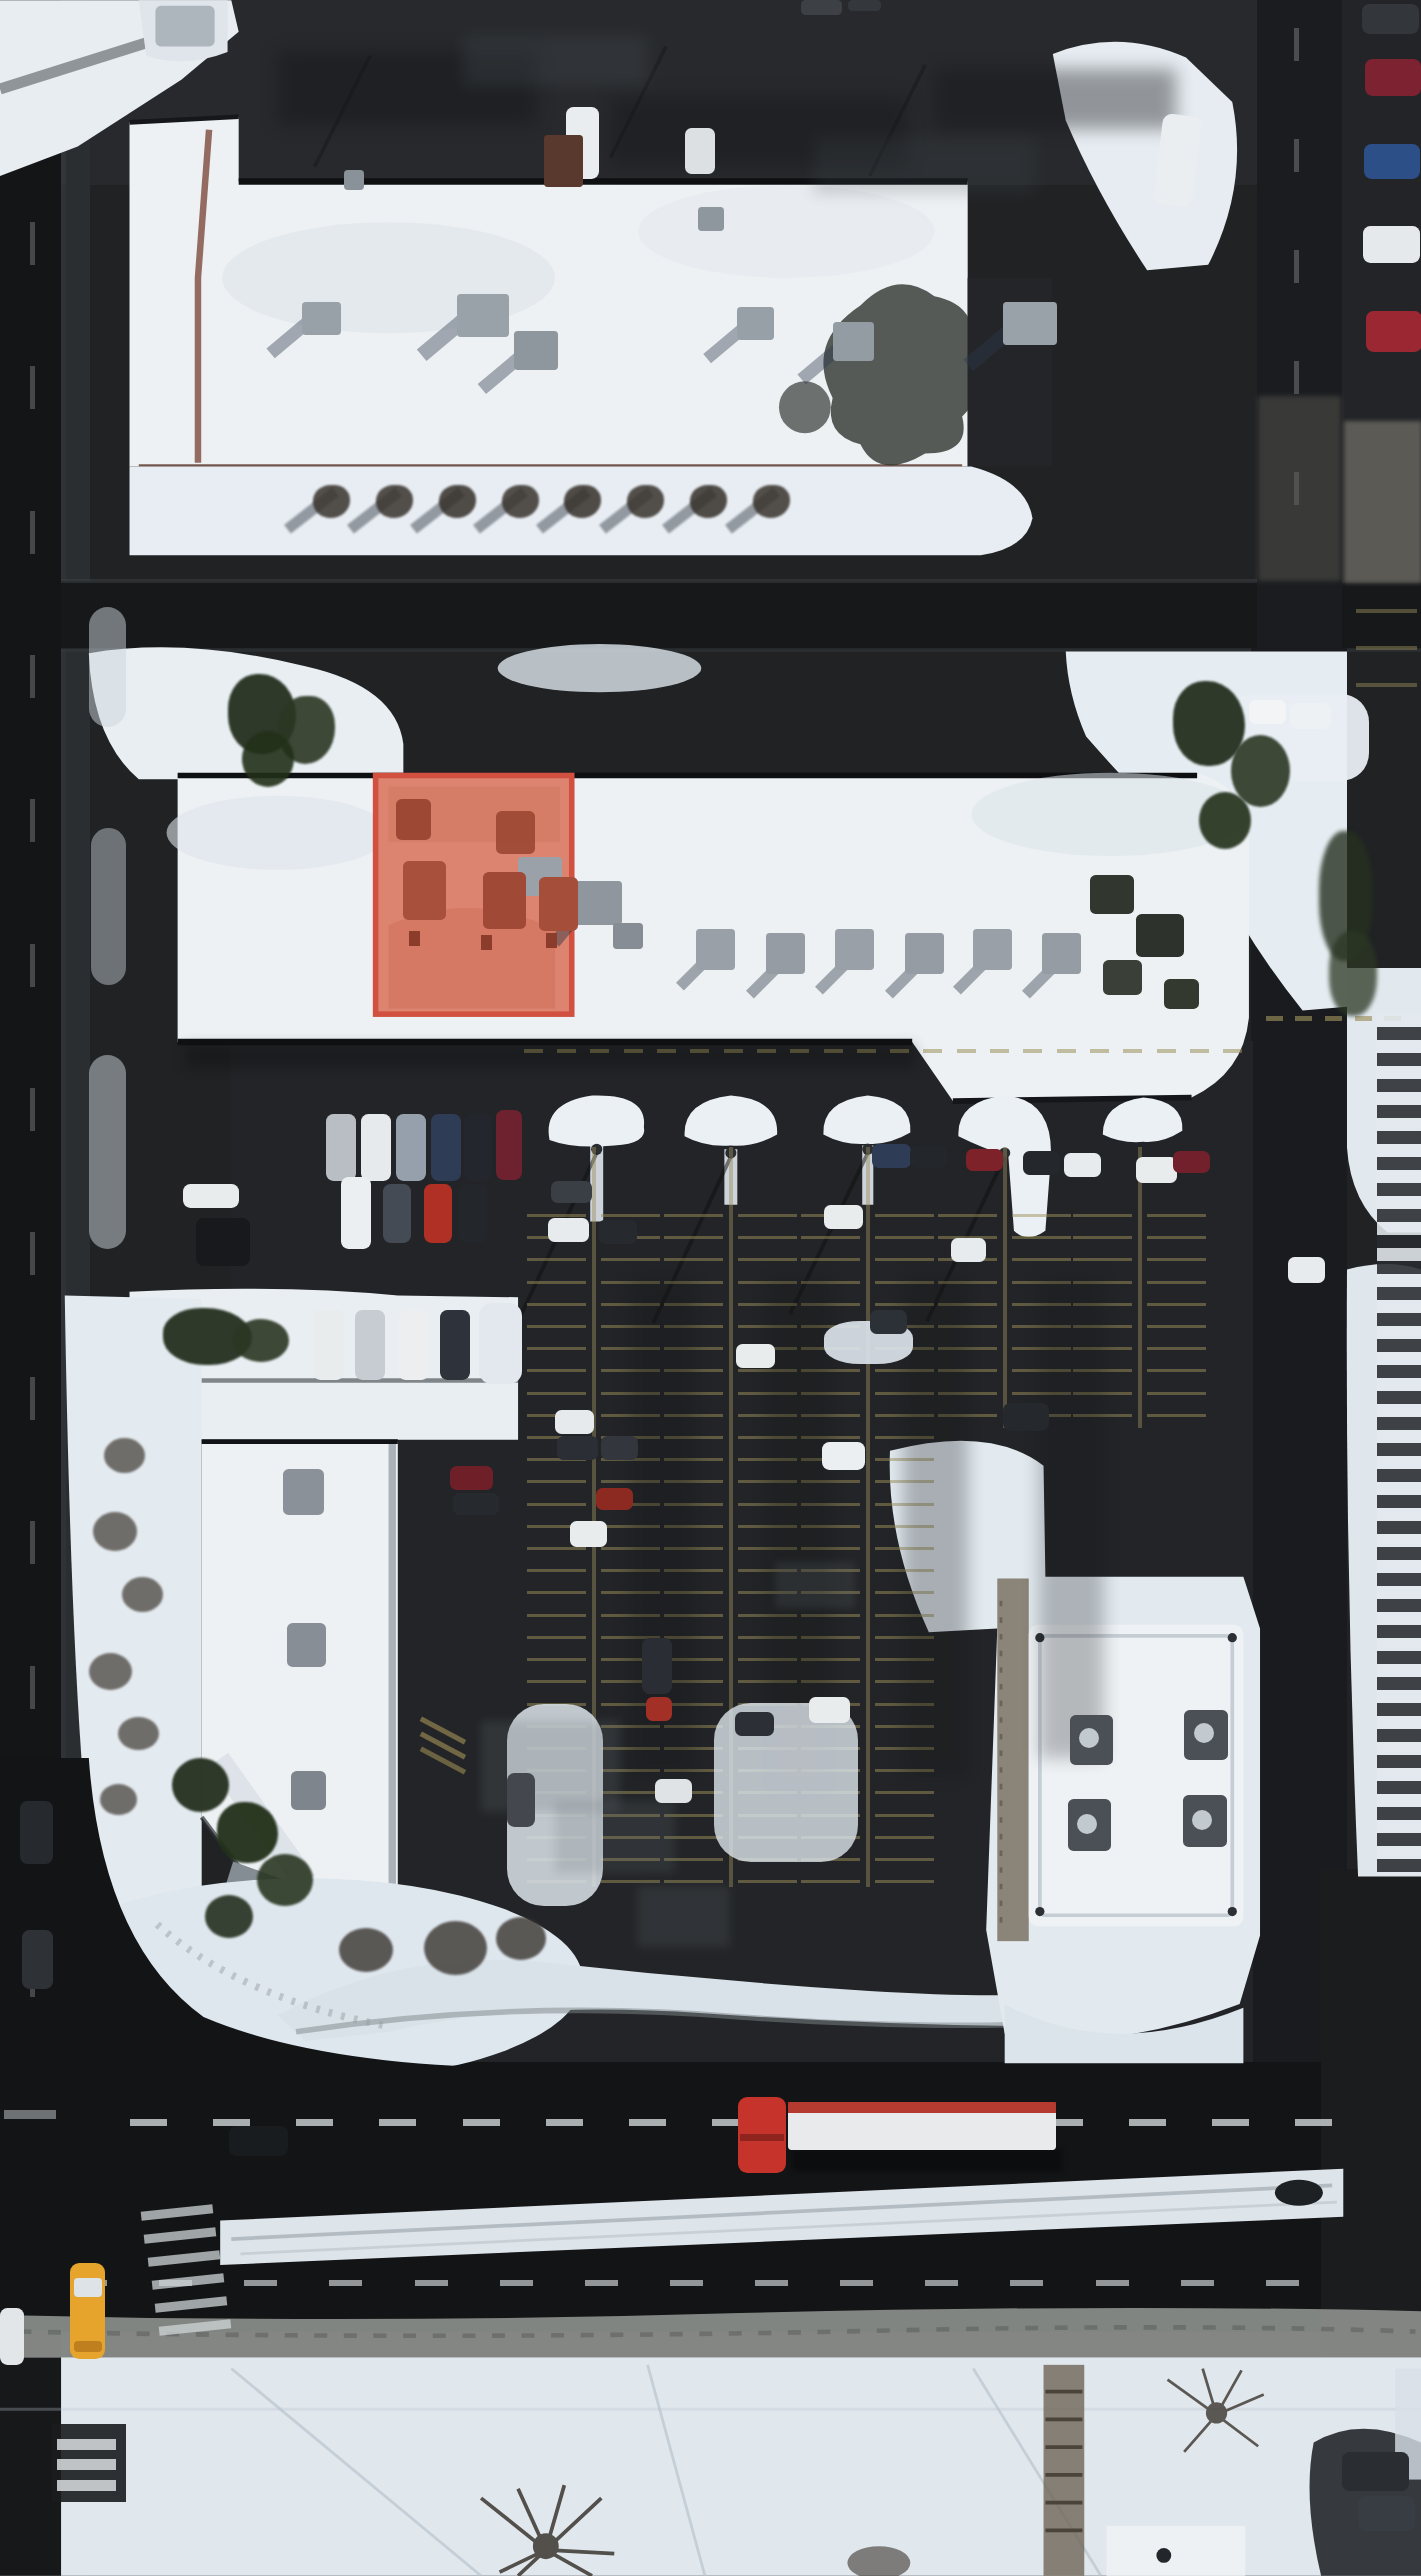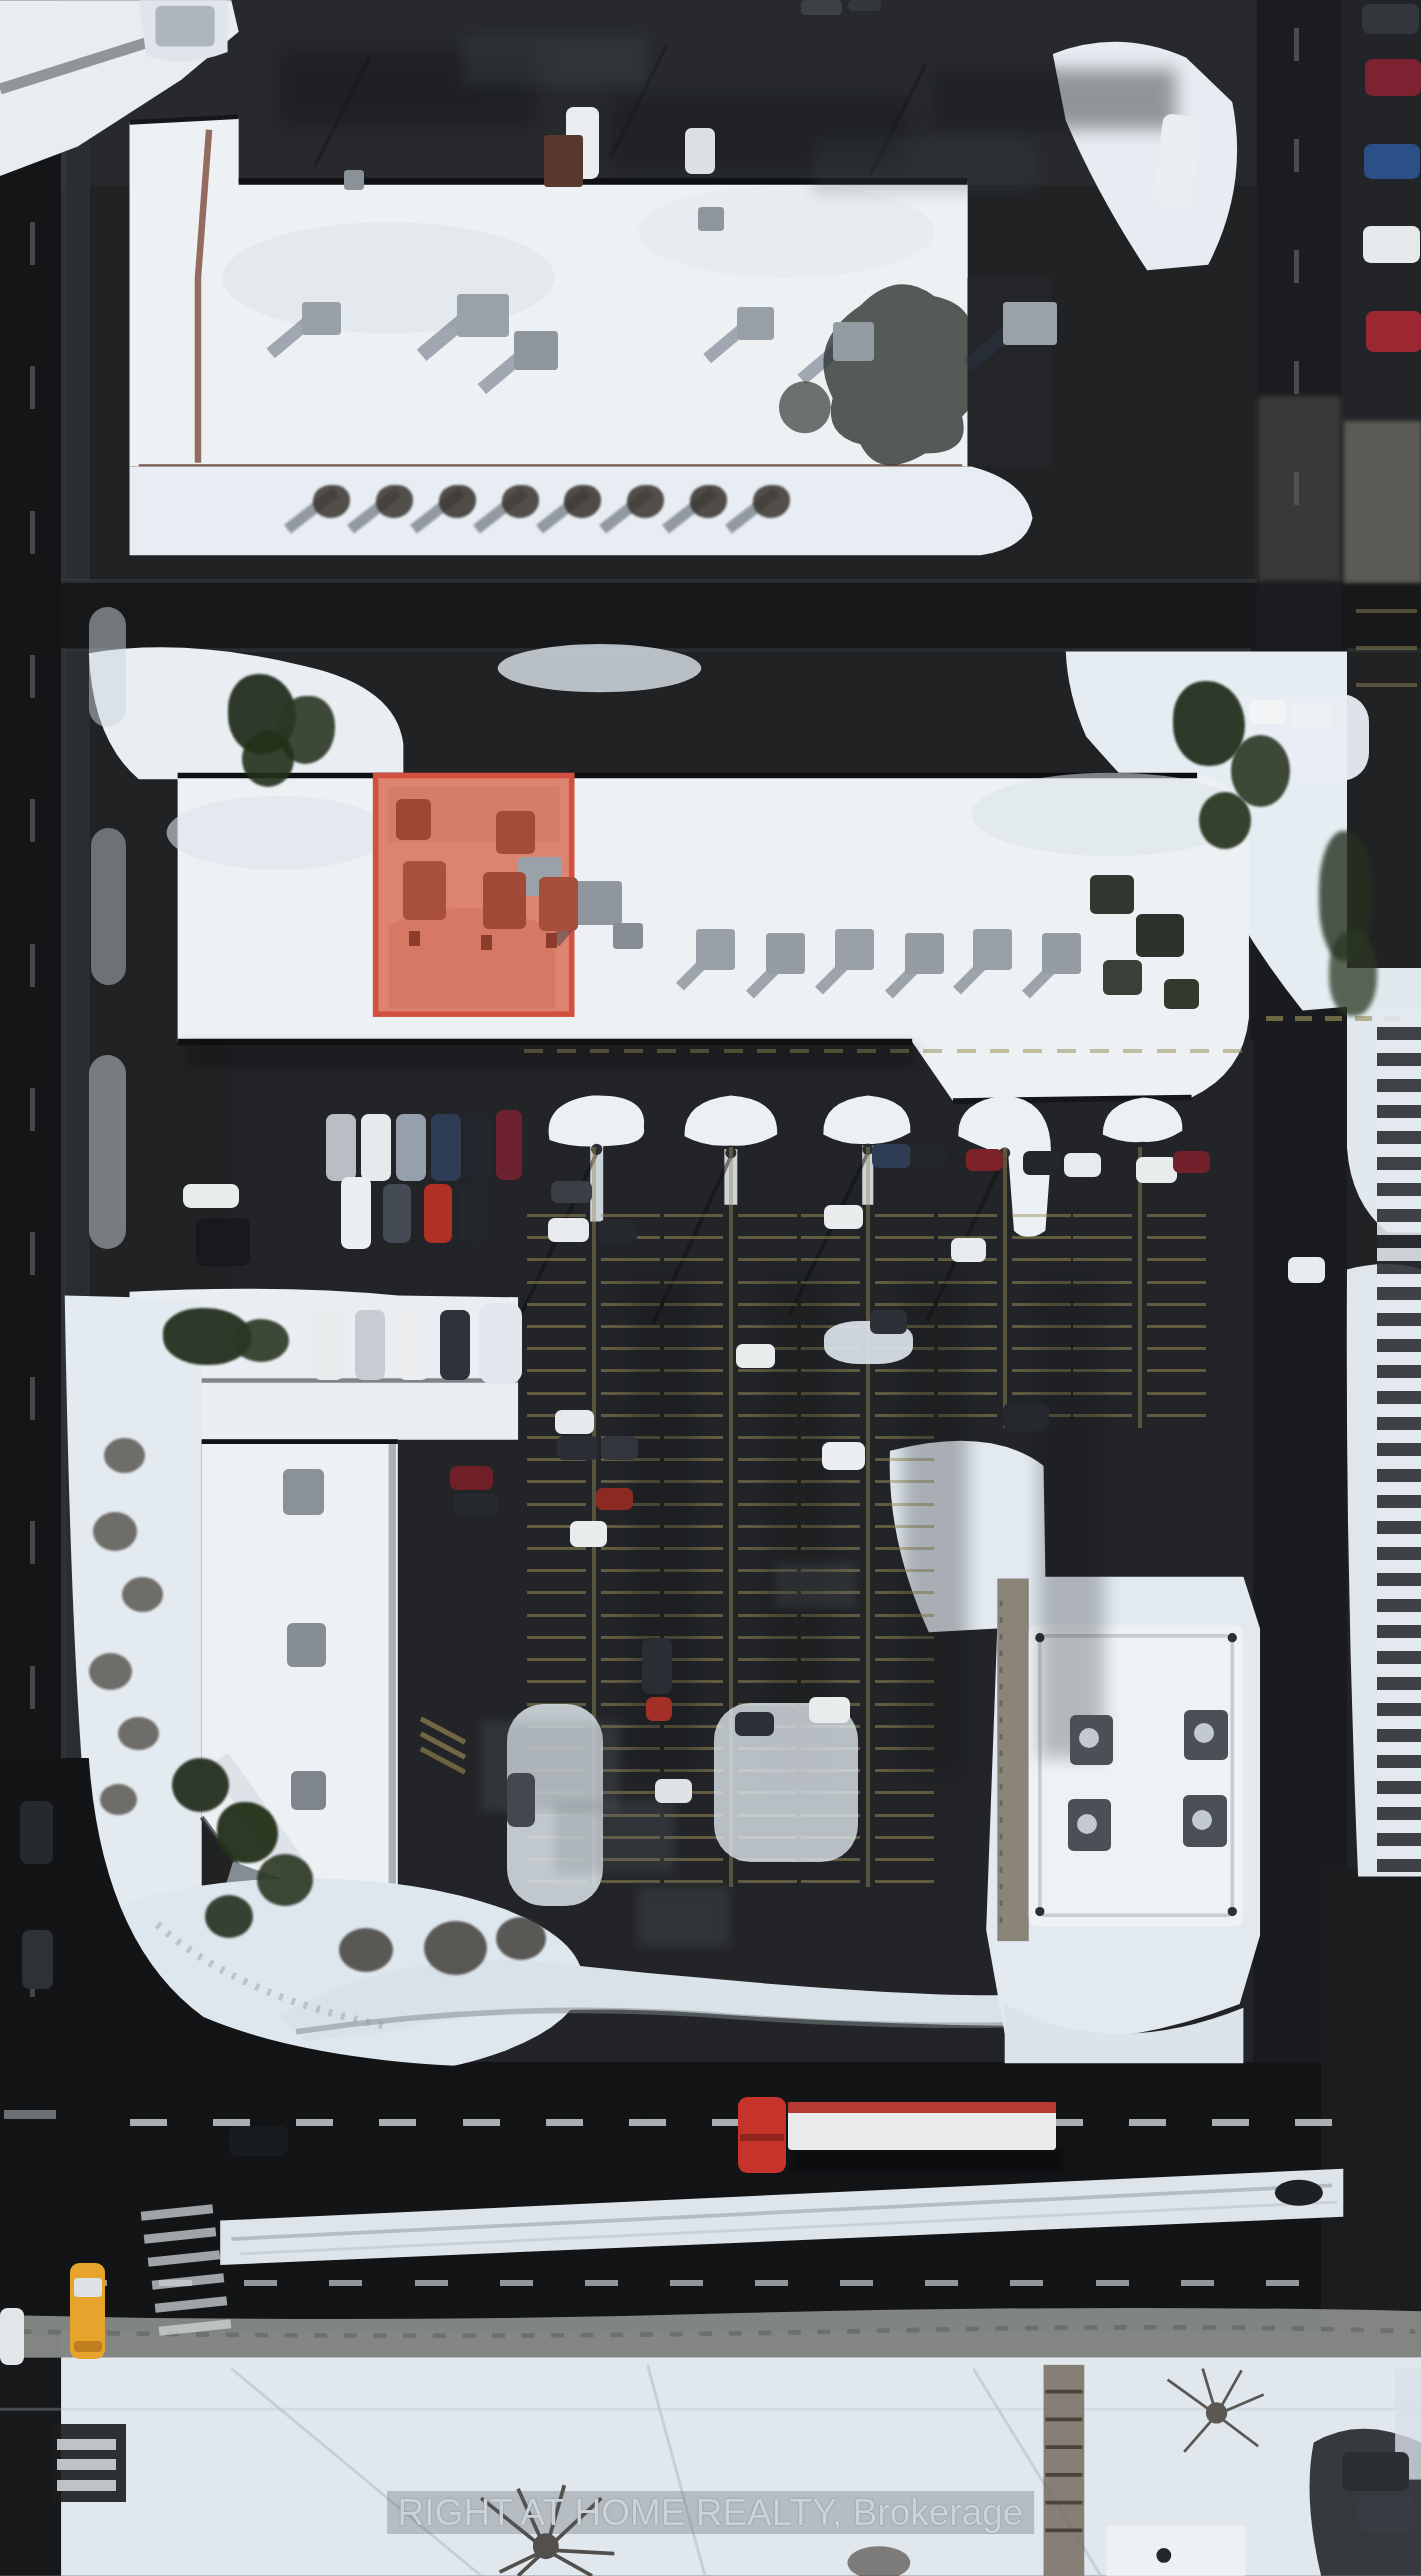--- a/index.html
+++ b/index.html
@@ -675,15 +675,14 @@
       <div class="o " style="left: 57px; top: 2480px; width: 59px; height: 11px; background: rgb(217, 221, 224); opacity: 0.85;"></div>
       <div class="o " style="left: 141px; top: 2208px; width: 72px; height: 9.3px; background: rgb(207, 212, 215); opacity: 0.75; transform: rotate(-6deg);"></div>
       <div class="o " style="left: 144px; top: 2231px; width: 72px; height: 9.3px; background: rgb(207, 212, 215); opacity: 0.75; transform: rotate(-6deg);"></div>
       <div class="o " style="left: 148px; top: 2254px; width: 72px; height: 9.3px; background: rgb(207, 212, 215); opacity: 0.75; transform: rotate(-6deg);"></div>
       <div class="o " style="left: 152px; top: 2277px; width: 72px; height: 9.3px; background: rgb(207, 212, 215); opacity: 0.75; transform: rotate(-6deg);"></div>
       <div class="o " style="left: 155px; top: 2300px; width: 72px; height: 9.3px; background: rgb(207, 212, 215); opacity: 0.75; transform: rotate(-6deg);"></div>
       <div class="o " style="left: 159px; top: 2323px; width: 72px; height: 9.3px; background: rgb(207, 212, 215); opacity: 0.75; transform: rotate(-6deg);"></div>
       <div class="o " style="left: 3.7px; top: 2110px; width: 52px; height: 9.3px; background: rgb(201, 206, 210); opacity: 0.5;"></div>
     </div>
 
-  <div id="watermark">RIGHT AT HOME REALTY, Brokerage</div>
 </div>
 
 
 </body></html>

